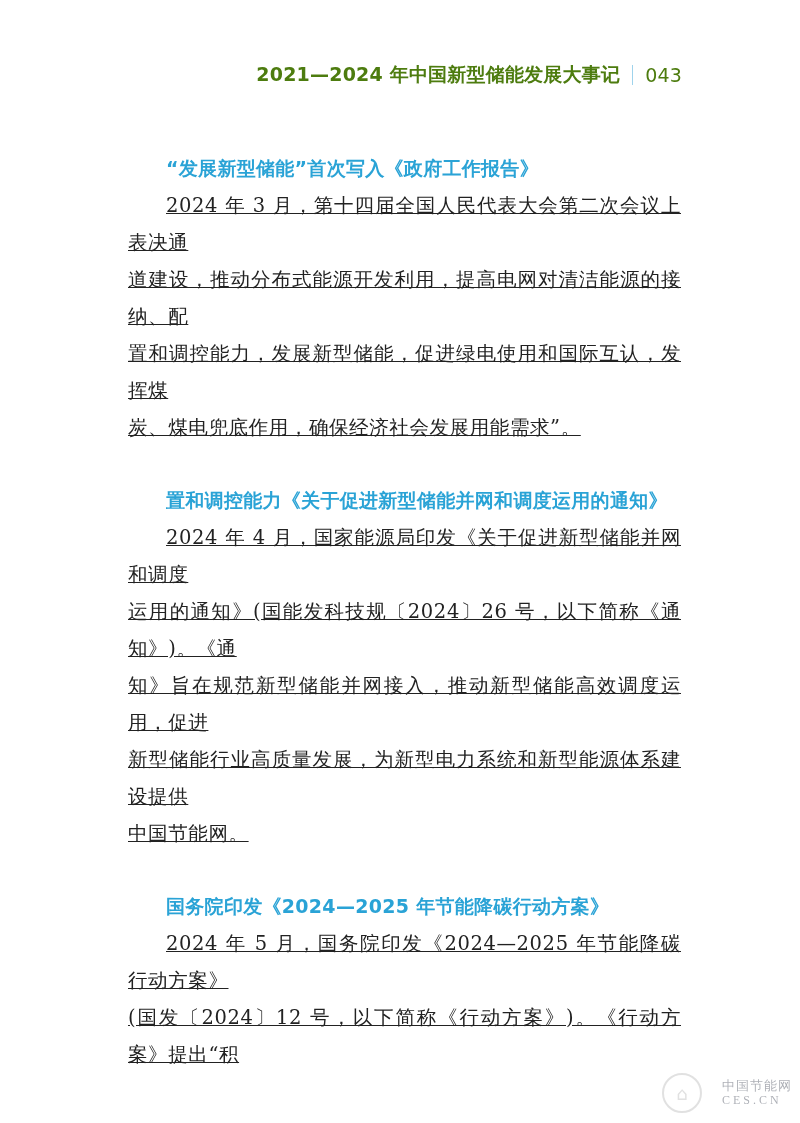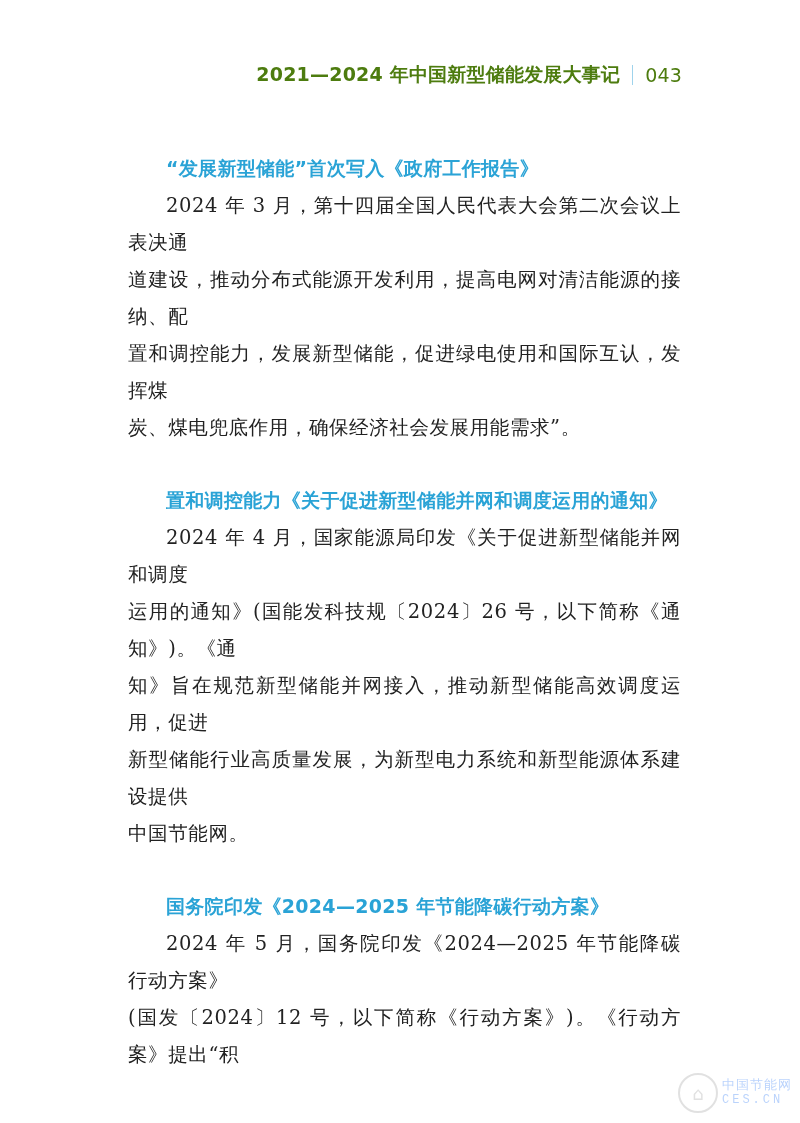--- a/index.html
+++ b/index.html
@@ -20,30 +20,30 @@
   .section h2 {
     margin: 0; padding-left: 38px;
     font-family: "DejaVu Sans", "Liberation Sans", sans-serif;
     font-size: 19px; font-weight: bold; color: #2aa3d6;
     line-height: 37px; letter-spacing: 0.3px;
   }
   .section p {
     margin: 0; text-indent: 38px; font-size: 19.5px; color: #222; line-height: 37px;
     text-align: justify; text-align-last: left; letter-spacing: 0.6px;
   }
-  .section p .line { display: block; }
+  .section p .line { display: block; text-decoration: underline; }
   .watermark {
     position: absolute; right: 8px; bottom: 10px; display: flex; align-items: center; opacity: 0.35;
   }
   .watermark .logo {
     width: 36px; height: 36px; border: 2px solid #aaa; border-radius: 50%;
     display: flex; align-items: center; justify-content: center; color: #aaa; font-size: 18px;
     font-family: "DejaVu Sans", sans-serif;
   }
-  .watermark .txt { margin-left: 4px; font-family: Liberation Mono, monospace; color: #3b82f6; line-height: 14px; }
+  .watermark .txt { margin-left: 20px; font-family: Liberation Serif, serif; color: #0f172a; line-height: 14px; }
   .watermark .txt .cn { font-size: 13px; letter-spacing: 1px; display: block; }
   .watermark .txt .en { font-size: 12px; letter-spacing: 3px; display: block; }
 </style>
 </head>
 <body>
 
 <div class="running-header">
   <span>2021—2024 年中国新型储能发展大事记</span>
   <span class="sep"></span>
   <span class="pgno">043</span>

